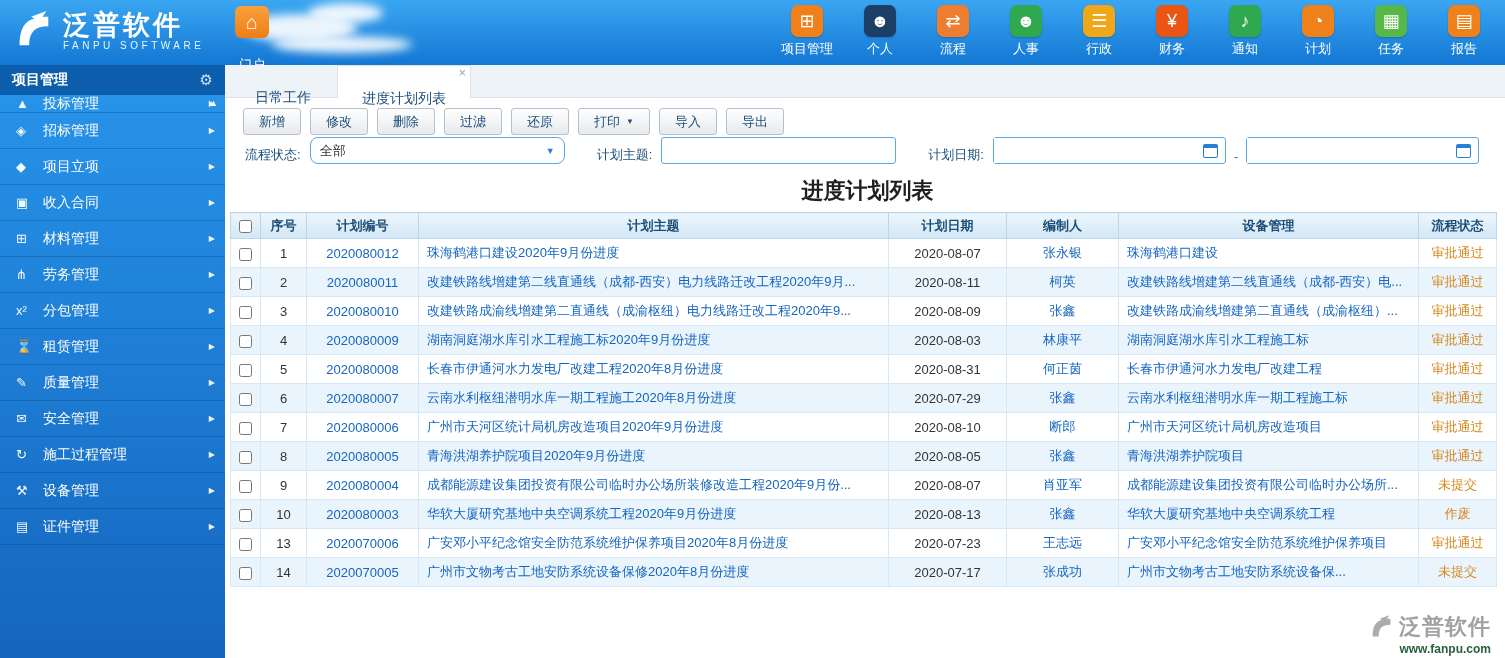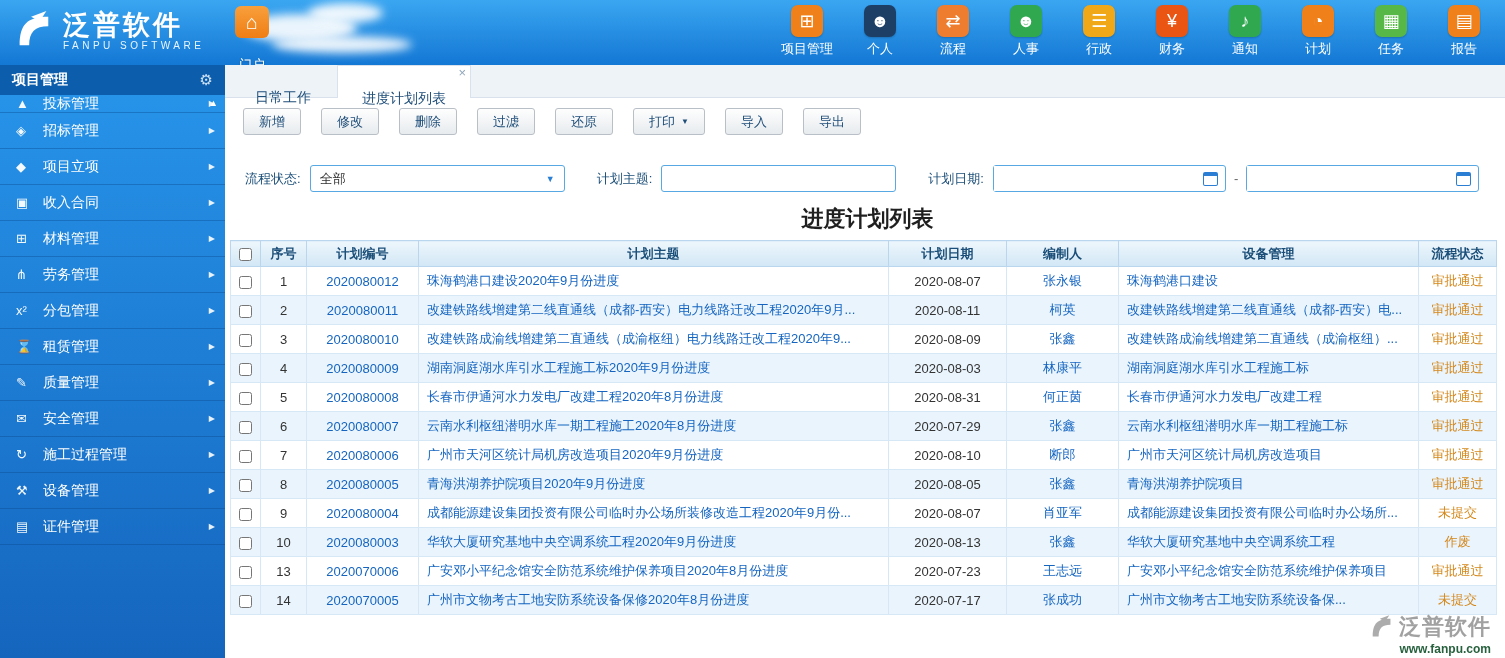--- a/index.html
+++ b/index.html
@@ -37,27 +37,27 @@
   .mi-label{font-size:14px;white-space:nowrap}
   .mi-arrow{margin-left:auto;margin-right:10px;font-size:8px;opacity:.9}
 
   
   .main{position:absolute;left:225px;top:65px;right:0;bottom:0;background:#fff}
   .tabbar{height:33px;background:#eef3f8;border-bottom:1px solid #d9e2ec;display:flex;align-items:flex-end;padding-left:6px;gap:2px}
   .tab{position:relative;padding:16px 24px;height:32px;line-height:32px;font-size:14px;color:#1f4e79;cursor:pointer}
   .tab.active{background:#fff;border:1px solid #d9e2ec;border-bottom:none;height:33px;margin-bottom:-1px;z-index:2}
   .tab-close{position:absolute;top:0;right:4px;font-size:13px;line-height:13px;color:#8fa6ba;cursor:pointer}
 
-  .toolbar{display:flex;gap:20px;margin:10px 0 0 18px}
+  .toolbar{display:flex;gap:9px;margin:10px 0 0 18px}
   .btn{height:27px;padding:0 15px;border:1px solid #b9bfc6;border-radius:3px;background:linear-gradient(#fefefe,#e7ebee);color:#1f4e79;font-size:13px;font-family:inherit;cursor:pointer;display:inline-flex;align-items:center;gap:6px}
   .caret{font-size:8px;color:#1f4e79}
 
-  .filters{display:flex;align-items:center;margin:30px 0 0 20px}
+  .filters{display:flex;align-items:flex-end;margin:2px 0 0 20px}
   .flabel{color:var(--header-text,#1b4e78);font-size:13px;margin-right:9px;white-space:nowrap}
-  .select{width:255px;height:27px;border:1px solid #57a8e3;border-radius:3px;background:#fff;display:flex;align-items:center;justify-content:space-between;padding:0 9px;color:#333;margin-right:32px;cursor:pointer}
+  .select{width:255px;height:27px;border:1px solid #57a8e3;border-radius:8px;background:#fff;display:flex;align-items:center;justify-content:space-between;padding:0 9px;color:#333;margin-right:32px;cursor:pointer}
   .sel-caret{color:#2a7fd4;font-size:9px}
   .txt{width:235px;height:27px;border:1px solid #57a8e3;border-radius:3px;padding:0 8px;font-family:inherit;font-size:13px;margin-right:32px;outline:none}
   .datebox{width:233px;height:27px;border:1px solid #57a8e3;border-radius:3px;display:flex;align-items:center;background:#fff}
   .datebox input{flex:1;border:0;outline:0;height:100%;padding:0 8px;font-family:inherit;font-size:13px;min-width:0}
   .cal-icon{width:15px;height:14px;border:1px solid #2a7fd4;border-top:4px solid #2a7fd4;border-radius:2px;margin-right:7px;flex:none;cursor:pointer}
   .date-sep{color:#666;margin:0 8px}
 
   .list-title{width:1275px;margin:12px 0 6px 5px;text-align:center;font-size:22px;font-weight:bold;color:#1f1f1f}
   table{border-collapse:collapse;table-layout:fixed;width:1267px;margin-left:5px;font-size:13px}
   th{height:26px;background:linear-gradient(#edf6fc,#d2e7f6);border:1px solid #b9d6ee;color:var(--header-text,#1b4e78);font-weight:bold;padding:0 6px;white-space:nowrap;overflow:hidden}

